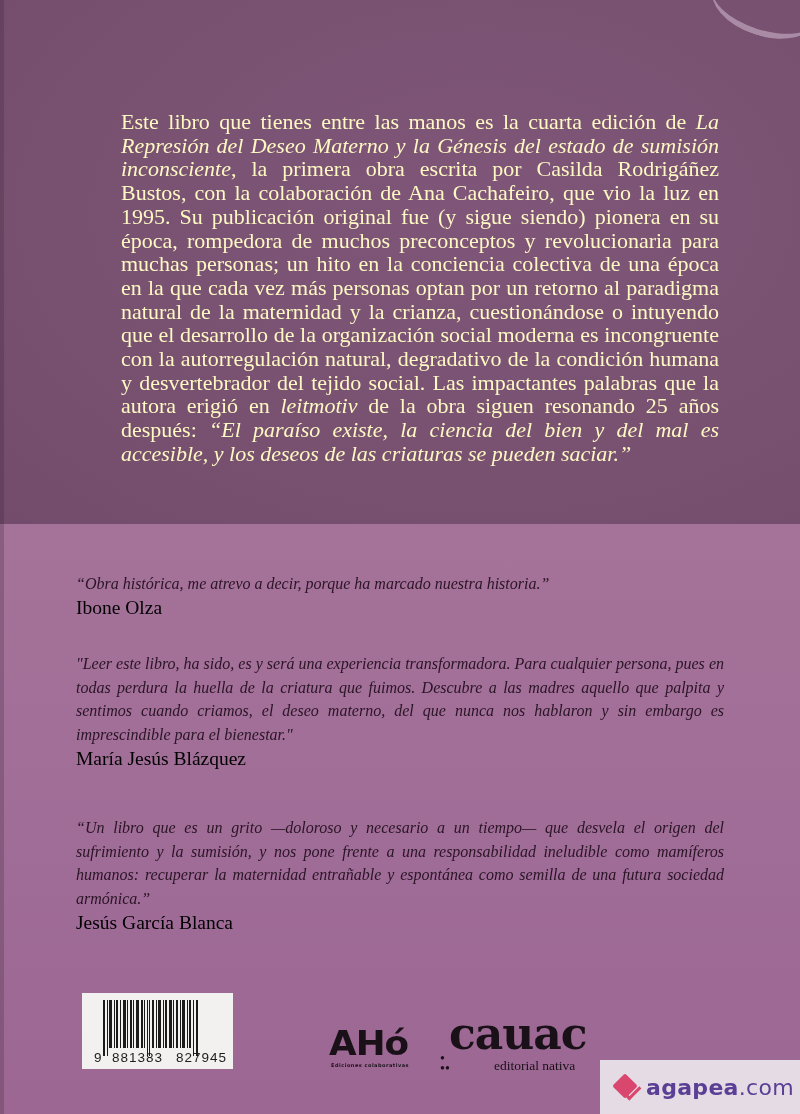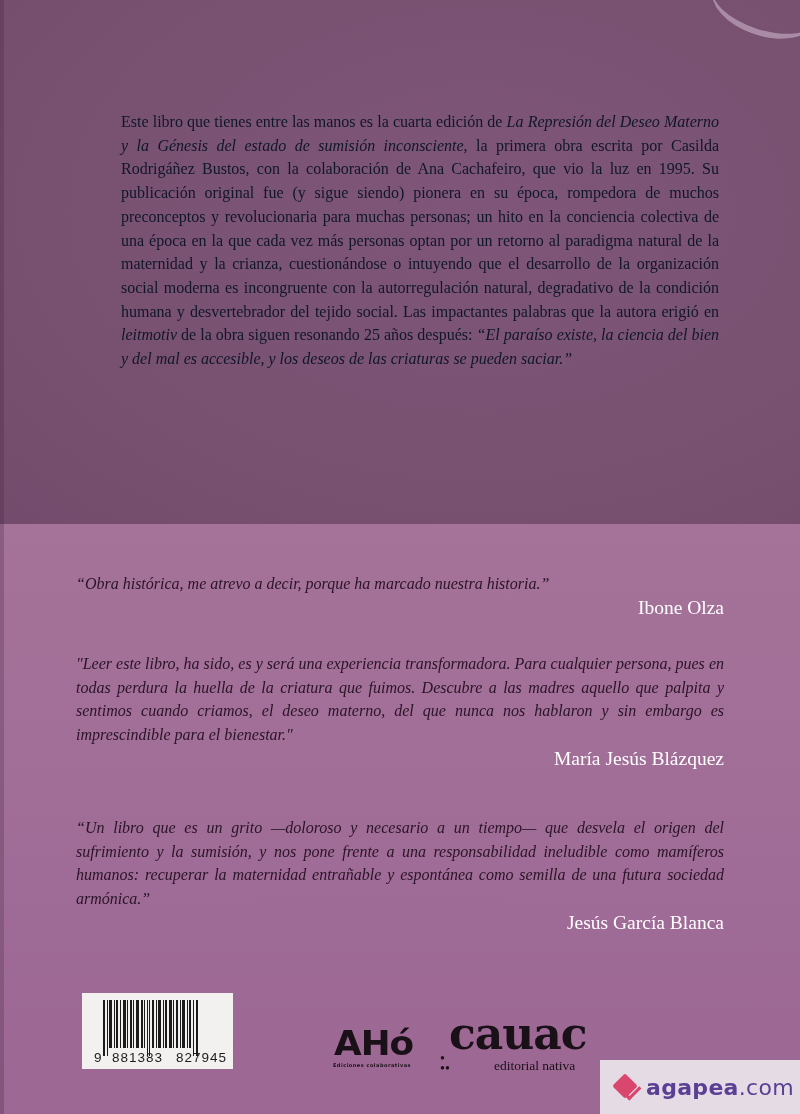--- a/index.html
+++ b/index.html
@@ -26,31 +26,31 @@
     }
     .corner-sheen {
       position: absolute; right: -20px; top: -30px; width: 110px; height: 60px;
       border-radius: 50%;
       border-bottom: 6px solid rgba(230,210,230,0.45);
       transform: rotate(18deg);
     }
 
     .intro {
       position: absolute; left: 121px; top: 110px; width: 598px;
-      font-size: 16px; line-height: 23.7px; text-align: justify;
-      color: #0f172a; margin: 0;
+      font-size: 22px; line-height: 23.7px; text-align: justify;
+      color: #fef9c3; margin: 0;
     }
     .intro i { font-style: italic; }
 
     .quotes { position: absolute; left: 76px; width: 648px; }
     .quote {
       font-style: italic; font-size: 16px; line-height: 23.7px; margin: 0;
       text-align: justify; color: #2a1426;
     }
-    .author { font-size: 19.5px; line-height: 24px; margin: 0; color: #ffffff; text-align: right; }
+    .author { font-size: 19.5px; line-height: 24px; margin: 0; color: #000000; }
     .q1 { top: 572px; }
     .q2 { top: 652px; }
     .q3 { top: 809px; margin-top: 7px; }
 
     .barcode {
       position: absolute; left: 82px; top: 993px; width: 151px; height: 76px;
       background: #f3f1ef; box-sizing: border-box; padding: 7px 10px 0 12px;
     }
     .bars { display: flex; align-items: flex-start; height: 50px; margin-left: 9px; }
     .bars span { display: block; background: #1b1b1b; height: 48px; margin-right: 1.6px; }
@@ -59,21 +59,21 @@
       position: absolute; left: 0; bottom: 4px; width: 100%;
       font-family: "Liberation Sans", sans-serif; font-size: 13.5px; color: #1d1d1d;
       display: flex; padding: 0 6px 0 12px; box-sizing: border-box;
     }
     .isbn-digits .d0 { width: 18px; }
     .isbn-digits .d1 { width: 64px; letter-spacing: 1px; }
     .isbn-digits .d2 { letter-spacing: 1px; }
 
     .logo-aho {
       position: absolute; left: 331px; top: 1026px; width: 80px; height: 46px;
-      font-family: "DejaVu Sans", sans-serif; font-weight: bold; color: #1a1018; text-align: right;
+      font-family: "DejaVu Sans", sans-serif; font-weight: bold; color: #1a1018;
     }
     .logo-aho .mark { font-size: 34px; letter-spacing: -1px; line-height: 34px; transform: scaleX(1.05); display: inline-block; }
     .logo-aho .sub { font-size: 5px; letter-spacing: 0.5px; margin-top: 2px; display: block; }
 
     .logo-cauac {
       position: absolute; left: 440px; top: 1012px; width: 140px; height: 62px; color: #1a1018;
     }
     .logo-cauac .mark {
       font-family: "DejaVu Serif", serif; font-weight: bold; font-size: 44px; line-height: 44px;
       letter-spacing: -1px; display: block; margin-left: 9px;

